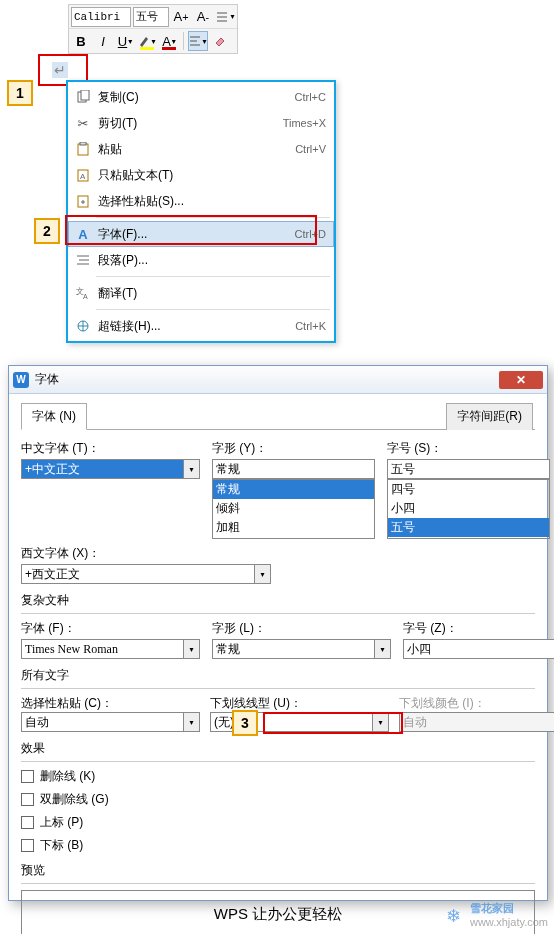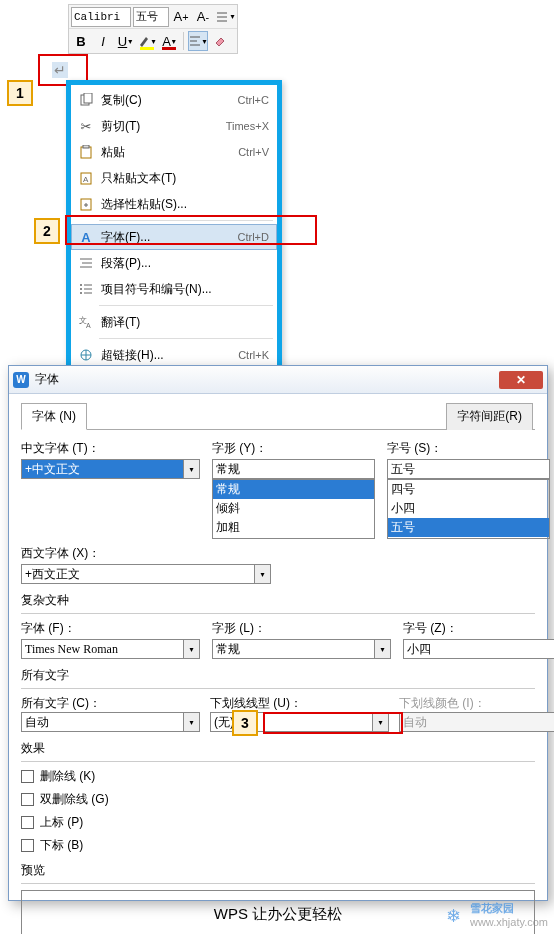--- a/index.html
+++ b/index.html
@@ -15,21 +15,21 @@
 .tb-btn { width: 20px; height: 20px; display: flex; align-items: center; justify-content: center; font-size: 13px; cursor: pointer; position: relative; }
 .dd { font-size: 8px; margin-left: 1px; }
 .color-bar { position: absolute; bottom: 1px; left: 3px; right: 3px; height: 3px; }
 .sep { width: 1px; height: 18px; background: #ccc; margin: 0 2px; }
 
 
 .marker { position: absolute; width: 26px; height: 26px; border: 2px solid #e5a000; background: #fff3d6; display: flex; align-items: center; justify-content: center; font-weight: bold; font-size: 14px; }
 .red-box { position: absolute; border: 2px solid #d00; }
 
 
-.ctxmenu { position: absolute; top: 80px; left: 66px; width: 216px; background: #fff; border: 5px solid #0ea5e9; box-shadow: 2px 2px 6px rgba(0,0,0,0.2); padding: 2px 0; }
+.ctxmenu { position: absolute; top: 80px; left: 66px; width: 270px; background: #fff; border: 2px solid #0ea5e9; box-shadow: 2px 2px 6px rgba(0,0,0,0.2); padding: 2px 0; }
 .ctx-item { display: flex; align-items: center; height: 26px; padding: 0 8px 0 4px; }
 .ctx-item:hover, .ctx-item.hl { background: #d6e5f3; border: 1px solid #8db2d8; height: 26px; padding: 0 7px 0 3px; }
 .ctx-icon { width: 22px; display: flex; justify-content: center; font-size: 13px; color: #555; }
 .ctx-label { flex: 1; padding-left: 4px; }
 .ctx-sc { color: #666; font-size: 11px; }
 .ctx-sep { height: 1px; background: #ddd; margin: 3px 4px 3px 28px; }
 
 
 .dialog { position: absolute; top: 365px; left: 8px; width: 540px; height: 536px; border: 1px solid #7a9cc6; background: #fff; box-shadow: 4px 4px 12px rgba(0,0,0,0.3); }
 .dlg-title { height: 28px; background: linear-gradient(#fdfdfd,#e8eef6); display: flex; align-items: center; padding: 0 4px; border-bottom: 1px solid #c0cee0; }
@@ -183,31 +183,20 @@
     <span class="ctx-sc">Ctrl+D</span>
   </div>
   <div class="ctx-item">
     <span class="ctx-icon">
         <svg width="14" height="12">
           <path d="M1 2h12M3 6h10M1 10h12" stroke="#666"></path>
         </svg>
       </span>
     <span class="ctx-label">段落(P)...</span>
   </div>
-  <div class="ctx-item">
-    <span class="ctx-icon">
-        <svg width="14" height="12">
-          <circle cx="2" cy="2" r="1" fill="#666"></circle>
-          <circle cx="2" cy="6" r="1" fill="#666"></circle>
-          <circle cx="2" cy="10" r="1" fill="#666"></circle>
-          <path d="M5 2h8M5 6h8M5 10h8" stroke="#666"></path>
-        </svg>
-      </span>
-    <span class="ctx-label">项目符号和编号(N)...</span>
-  </div>
   <div class="ctx-sep"></div>
   <div class="ctx-item">
     <span class="ctx-icon">
         <svg width="14" height="14">
           <text x="0" y="8" font-size="8" fill="#666">文</text>
           <text x="7" y="13" font-size="7" fill="#666">A</text>
         </svg>
       </span>
     <span class="ctx-label">翻译(T)</span>
   </div>
@@ -305,21 +294,21 @@
         <div class="combo">
             <input value="小四" style="">
           </div>
       </div>
     </div>
 
     <div class="section-label">所有文字</div>
     <div class="hr-line"></div>
     <div class="combo-row">
       <div class="combo-group">
-        <span class="lbl">所有文字 (C)：</span>
+        <span class="lbl">选择性粘贴 (C)：</span>
         <div class="combo">
             <input value="自动" style="">
             <span class="arr">▾</span>
           </div>
       </div>
       <div class="combo-group">
         <span class="lbl">下划线线型 (U)：</span>
         <div class="combo">
             <input value="(无)" style="">
             <span class="arr">▾</span>

